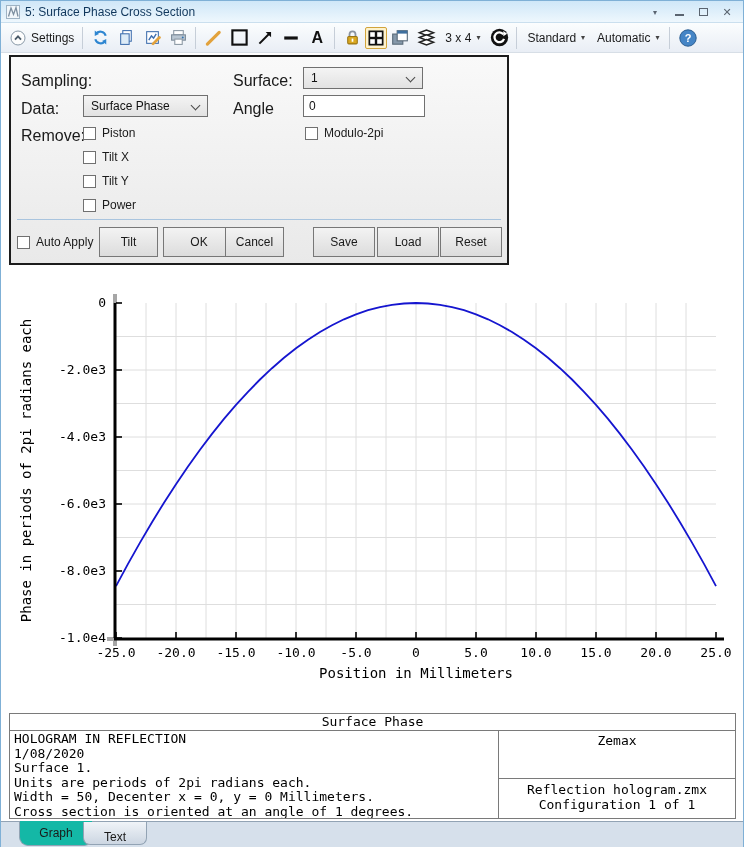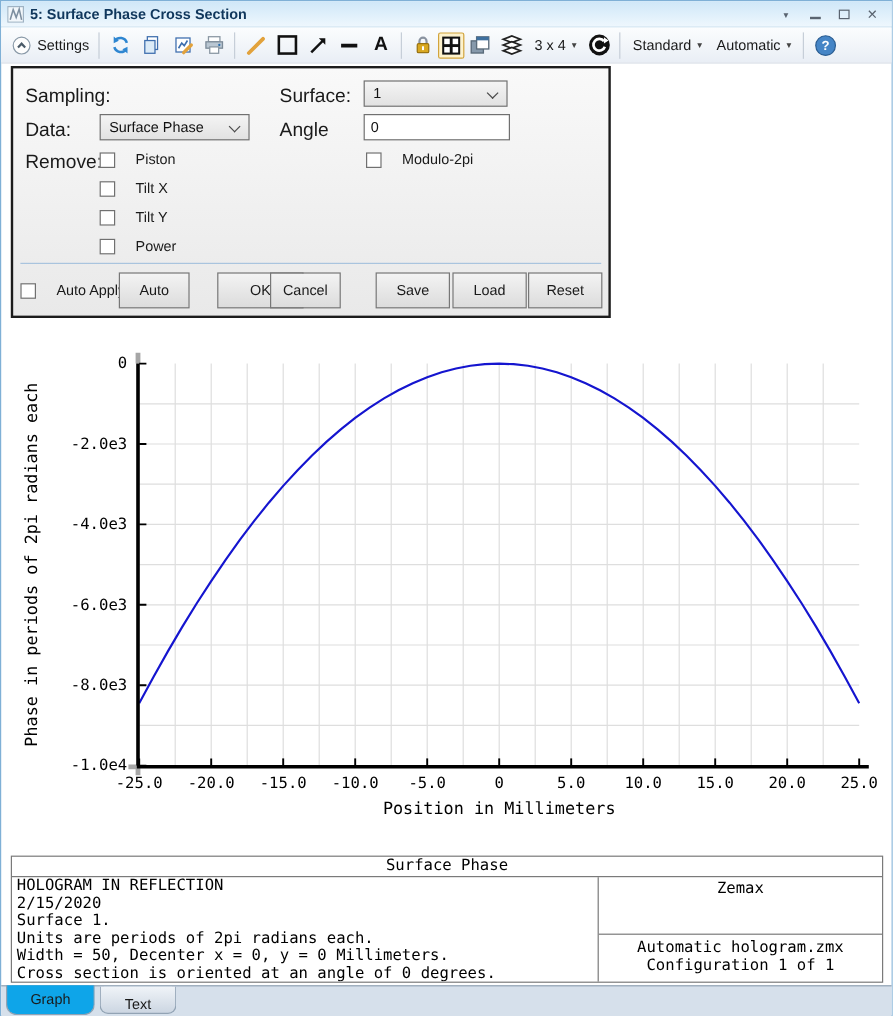--- a/index.html
+++ b/index.html
@@ -3,21 +3,21 @@
 <meta charset="utf-8">
 <style>
   html,body{margin:0;padding:0;background:#fff;}
   body{width:744px;height:847px;font-family:"Liberation Sans",sans-serif;position:relative;overflow:hidden;}
   .window{position:absolute;inset:0;border:1px solid #7fb0d6;box-sizing:border-box;background:#fff;}
 
   
   .titlebar{position:absolute;left:0;top:0;right:0;height:22px;
     background:linear-gradient(#cfe7f8,#eef7fd);border-bottom:1px solid #cadfee;
     display:flex;align-items:center;padding-left:5px;box-sizing:border-box;}
-  .title-text{font-size:12px;color:#10375c;margin-left:5px;font-weight:bold;}
+  .title-text{font-size:12px;color:#10375c;margin-left:5px;}
   .win-controls{position:absolute;right:4px;top:0;height:22px;display:flex;align-items:center;}
   .wc{width:24px;height:20px;display:flex;align-items:center;justify-content:center;
     color:#5a6470;font-size:11px;cursor:default;}
   .wc .caret{font-size:8px;color:#5a6470;}
   .min-glyph{width:9px;height:0;border-bottom:2px solid #5a6470;margin-top:6px;}
   .max-glyph{width:9px;height:8px;border:1.5px solid #5a6470;box-sizing:border-box;}
 
   
   .toolbar{position:absolute;left:0;top:22px;right:0;height:30px;
     background:linear-gradient(#fbfdfe,#e9eef5);border-bottom:1px solid #d7dee6;
@@ -40,21 +40,21 @@
     border:2px solid #1c1c1c;box-sizing:border-box;background:linear-gradient(#f9f9f9,#e9e9e9);z-index:5;}
   .sp-label{position:absolute;font-size:16px;color:#1a1a1a;}
   .combo{position:absolute;height:22px;border:1px solid #707070;box-sizing:border-box;
     background:linear-gradient(#f4f4f4,#e2e2e2);display:flex;align-items:center;
     padding:0 20px 0 7px;font-size:12px;color:#111;}
   .combo .chev{position:absolute;right:8px;top:6px;width:6px;height:6px;
     border-right:1.5px solid #4a4a4a;border-bottom:1.5px solid #4a4a4a;transform:rotate(45deg);}
   .combo.focused{outline:1px dotted #555;outline-offset:1px;}
   .text-input{position:absolute;height:22px;border:1px solid #707070;box-sizing:border-box;
     background:#fff;font-size:12px;color:#111;padding:0 5px;font-family:"Liberation Sans",sans-serif;}
-  .cb{position:absolute;display:flex;align-items:center;gap:17px;height:16px;}
+  .cb{position:absolute;display:flex;align-items:center;gap:6px;height:16px;}
   .cb .box{width:13px;height:13px;background:#fff;border:1px solid #707070;box-sizing:border-box;}
   .cb .cb-label{font-size:12px;color:#1a1a1a;white-space:nowrap;}
   .sp-sep{position:absolute;left:6px;right:6px;top:162px;height:1px;background:#a9c4de;}
   .sp-btn{position:absolute;top:170px;height:30px;border:1px solid #777;box-sizing:border-box;
     background:linear-gradient(#f3f3f3,#dcdcdc);font-size:12px;color:#1a1a1a;
     display:flex;align-items:center;justify-content:center;font-family:"Liberation Sans",sans-serif;}
 
   
   #chart-svg{position:absolute;left:0;top:268px;}
   #chart-svg text{font-family:"DejaVu Sans Mono",monospace;fill:#000;}
@@ -70,21 +70,21 @@
   .footer-left{position:absolute;left:0;top:0;bottom:0;width:488px;padding:1px 0 0 4px;
     line-height:14.6px;box-sizing:border-box;white-space:nowrap;overflow:hidden;}
   .footer-right{position:absolute;left:488px;right:0;top:0;bottom:0;border-left:1px solid #7a7a7a;}
   .fr-top{height:48px;border-bottom:1px solid #7a7a7a;text-align:center;line-height:15px;padding-top:2px;box-sizing:border-box;}
   .fr-bottom{text-align:center;line-height:15px;padding-top:3px;}
 
   
   .tabbar{position:absolute;left:0;top:820px;right:0;height:27px;background:#d6e0eb;
     border-top:1px solid #92a3b4;box-sizing:border-box;}
   .tab{position:absolute;display:flex;align-items:center;justify-content:center;font-size:12px;color:#1a1a1a;}
-  .tab-graph{left:4px;top:-1px;width:72px;height:24px;background:#0ea5e9;
+  .tab-graph{left:18px;top:-1px;width:72px;height:24px;background:#14b8a6;
     border:1px solid #92a3b4;border-top:none;border-radius:0 0 9px 9px;}
   .tab-text{left:82px;top:0;width:62px;height:22px;background:linear-gradient(#f0f4f8,#ccd6e2);
     border:1px solid #92a3b4;border-top:none;border-radius:0 0 7px 7px;align-items:flex-end;}
 </style>
 </head>
 <body>
 
 <div class="window">
 
   <div class="titlebar">
@@ -272,22 +272,22 @@
       <span class="box"></span>
       <span class="cb-label">Power</span>
     </div>
 
     <div class="sp-sep"></div>
 
     <div class="cb" style="left:6px;top:177px;">
       <span class="box"></span>
       <span class="cb-label">Auto Apply</span>
     </div>
-    <button class="sp-btn" style="left:88px;width:59px;">Auto</button>
-    <button class="sp-btn" style="left:152px;width:72px;margin-left:18px;">OK</button>
+    <button class="sp-btn" style="left:88px;width:59px;">Tilt</button>
+    <button class="sp-btn" style="left:152px;width:72px;">OK</button>
     <button class="sp-btn" style="left:214px;width:59px;">Cancel</button>
     <button class="sp-btn" style="left:302px;width:62px;">Save</button>
     <button class="sp-btn" style="left:366px;width:62px;">Load</button>
     <button class="sp-btn" style="left:429px;width:62px;">Reset</button>
   </div>
 
   <svg id="chart-svg" width="744" height="436">
       <line x1="145" y1="34" x2="145" y2="369" stroke="#dedede" stroke-width="1"></line>
       <line x1="175" y1="34" x2="175" y2="369" stroke="#dedede" stroke-width="1"></line>
       <line x1="205" y1="34" x2="205" y2="369" stroke="#dedede" stroke-width="1"></line>
@@ -358,32 +358,32 @@
       <text x="105" y="373" text-anchor="end" class="tick">-1.0e4</text>
       <text x="415" y="409" text-anchor="middle" class="axis-title">Position in Millimeters</text>
       <text x="30" y="201.5" text-anchor="middle" class="axis-title" transform="rotate(-90 30 201.5)">Phase in periods of 2pi radians each</text>
     </svg>
 
   <div class="footer">
     <div class="footer-title">Surface Phase</div>
     <div class="footer-body">
       <div class="footer-left">
         <div>HOLOGRAM IN REFLECTION</div>
-        <div>2/15/2020</div>
+        <div>1/08/2020</div>
         <div>Surface 1.</div>
         <div>Units are periods of 2pi radians each.</div>
         <div>Width = 50, Decenter x = 0, y = 0 Millimeters.</div>
-        <div>Cross section is oriented at an angle of 0 degrees.</div>
+        <div>Cross section is oriented at an angle of 1 degrees.</div>
       </div>
       <div class="footer-right">
         <div class="fr-top">
           <div>Zemax</div>
         </div>
         <div class="fr-bottom">
-          <div>Automatic hologram.zmx</div>
+          <div>Reflection hologram.zmx</div>
           <div>Configuration 1 of 1</div>
         </div>
       </div>
     </div>
   </div>
 
   <div class="tabbar">
     <div class="tab tab-graph">
       <span>Graph</span>
     </div>

